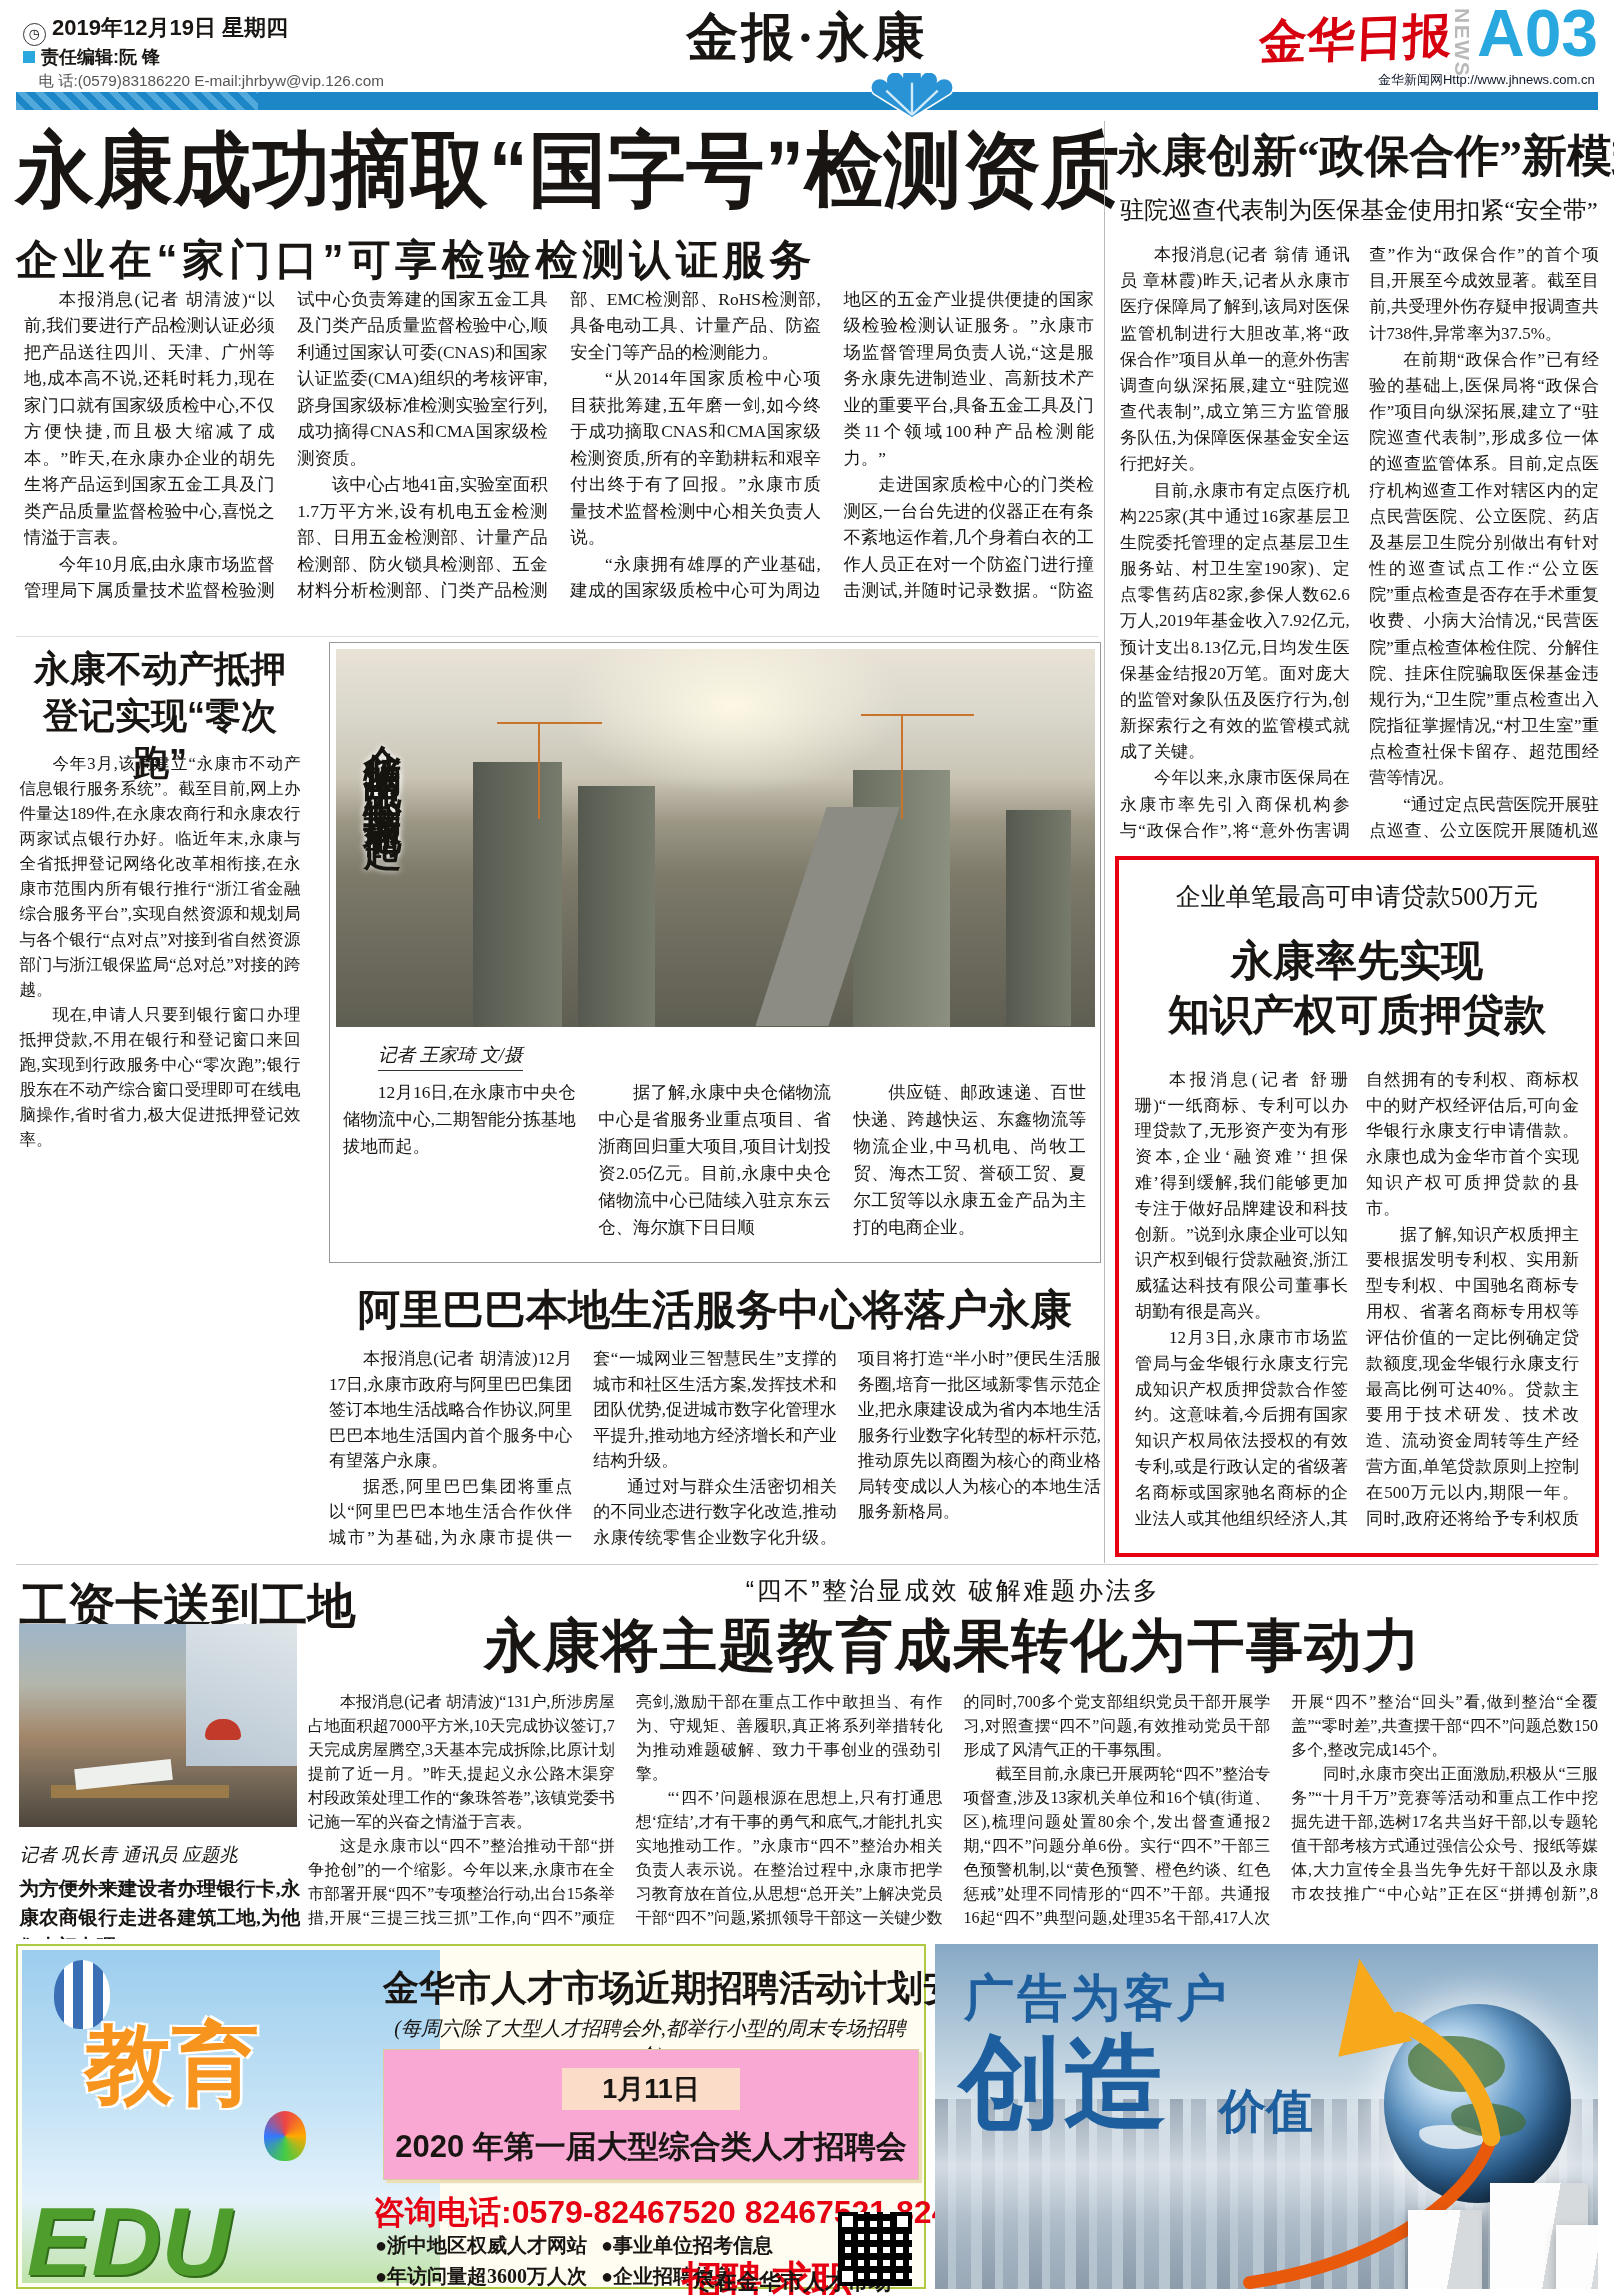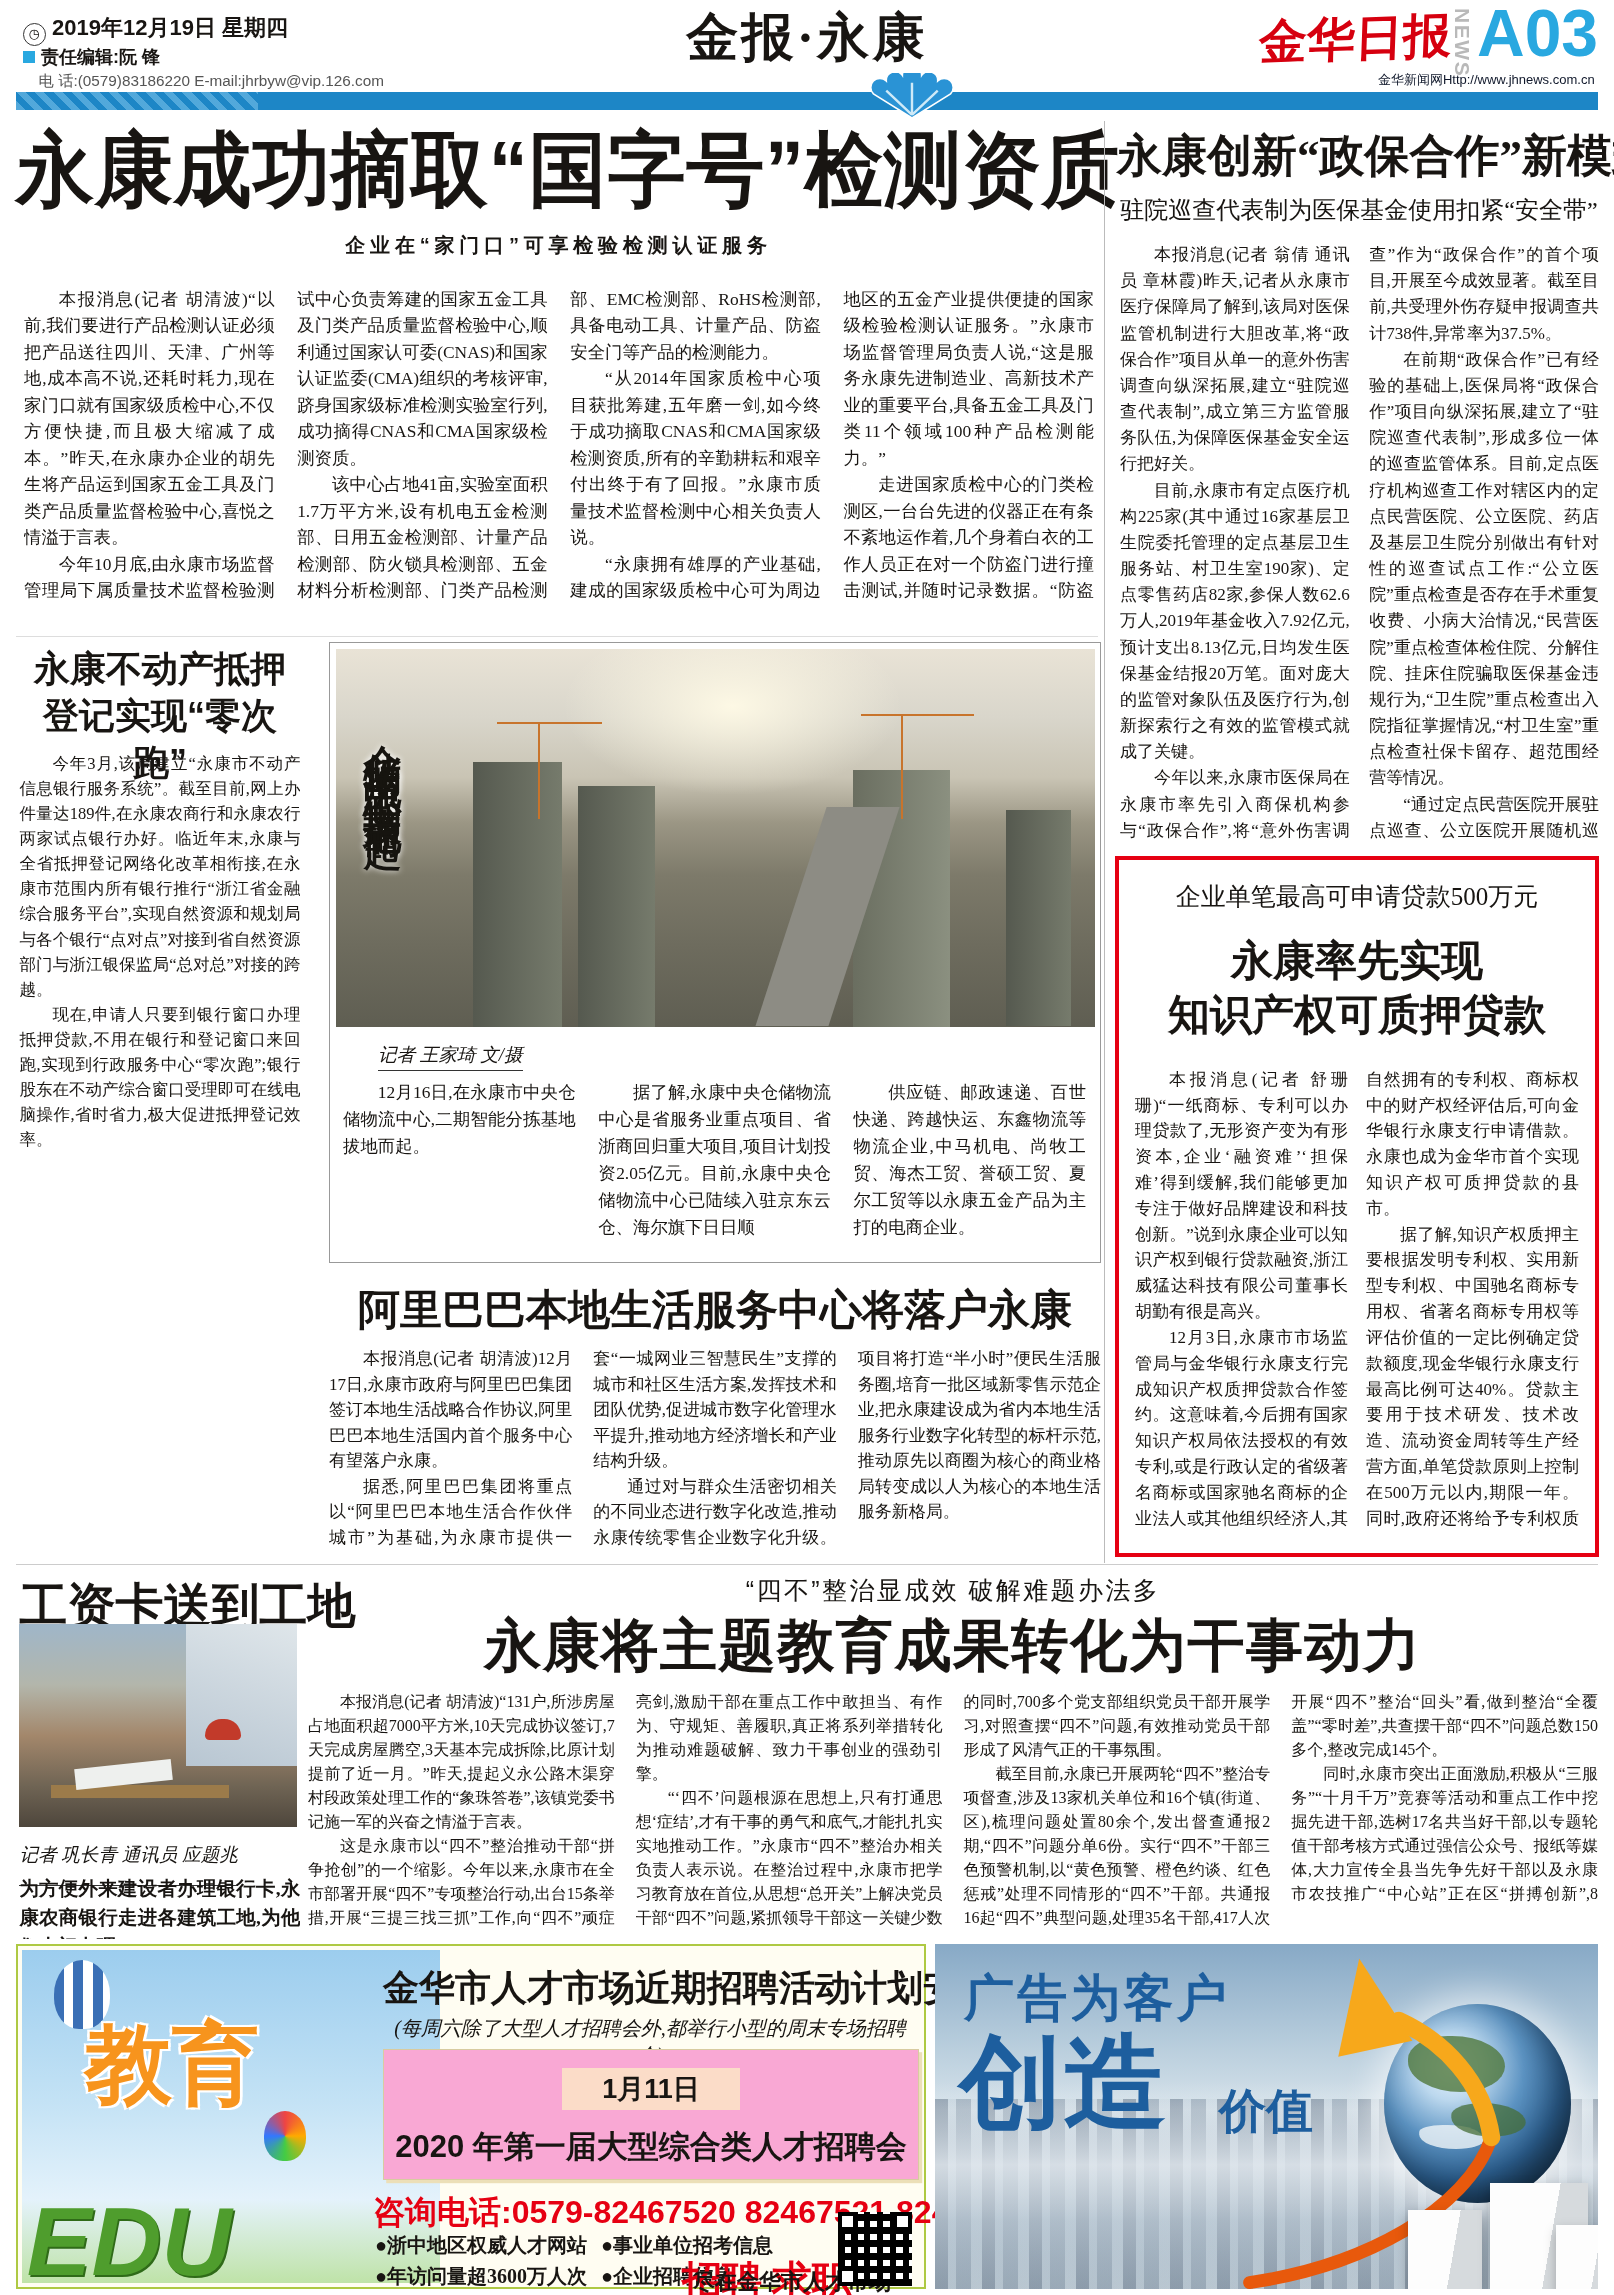--- a/index.html
+++ b/index.html
@@ -24,21 +24,21 @@
              color:#b9b9b9;letter-spacing:1.6px;}
   .pageno{left:1477px;top:-4.8px;font-size:66px;font-weight:900;color:#29a8e0;}
   .website{right:19.4px;top:71px;font-size:13px;color:#0f172a;}
   .bluebar{left:16px;top:92px;width:1582px;height:18px;background:#1d86c6;}
   .barpat{left:16px;top:92px;width:242px;height:18px;
           background:repeating-linear-gradient(45deg,#5fb1e0 0 6.5px,#1d86c6 6.5px 13px);opacity:.8;}
   .ornament{left:862px;top:73px;}
   
   .lead-hl{left:16px;top:119px;width:1085px;text-align:center;font-size:78px;font-weight:900;
            letter-spacing:0.8px;transform:scaleY(1.05);white-space:nowrap;}
-  .lead-sub{left:16px;top:232px;width:1085px;text-align:center;font-size:20px;font-weight:600;
+  .lead-sub{left:16px;top:232px;width:1085px;font-size:42px;font-weight:600;
             letter-spacing:4.8px;}
   .lead-body{left:24px;top:286px;width:1070px;height:342px;column-count:4;column-gap:22.6px;
              font-size:17.4px;line-height:1.52;text-align:justify;}
   .vrule{left:1104px;top:121px;width:0.8px;height:1442px;background:#bbb;}
   .hrule1{left:16px;top:636px;width:1082px;height:0.8px;background:#ddd;}
   .hrule2{left:16px;top:1564px;width:1582px;height:0.8px;background:#ccc;}
   
   .zb-hl{left:1117px;top:126px;width:484px;text-align:center;font-size:45px;font-weight:900;white-space:nowrap;}
   .zb-sub{left:1117px;top:194px;width:484px;text-align:center;font-size:24px;}
   .zb-body{left:1120px;top:242px;width:479px;height:604px;column-count:2;column-gap:19.4px;

